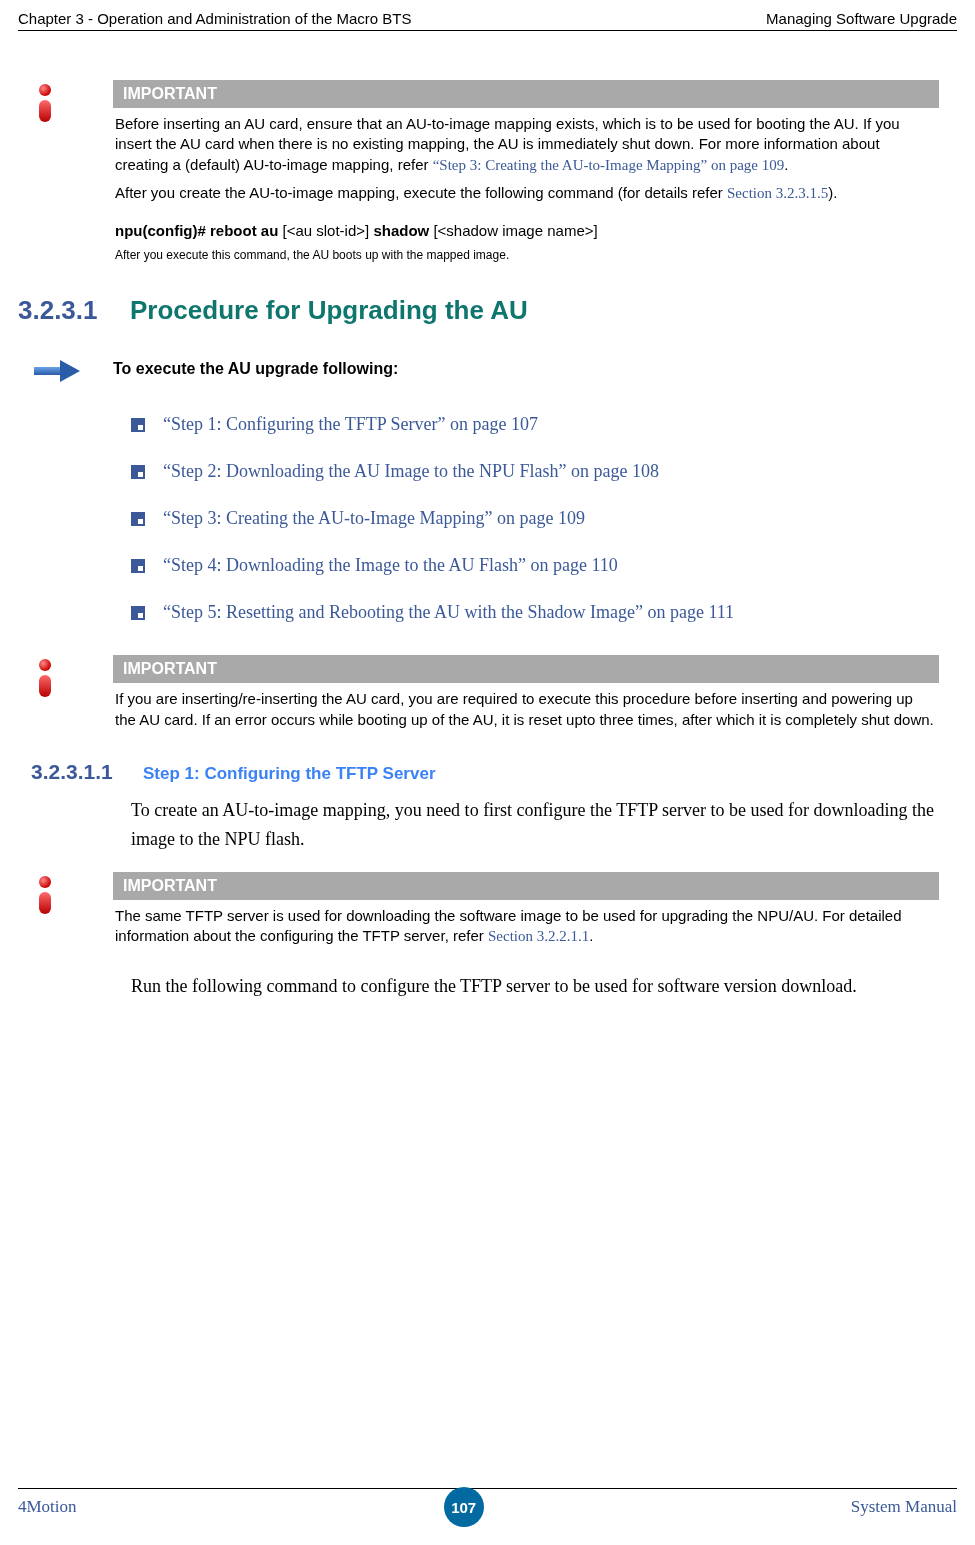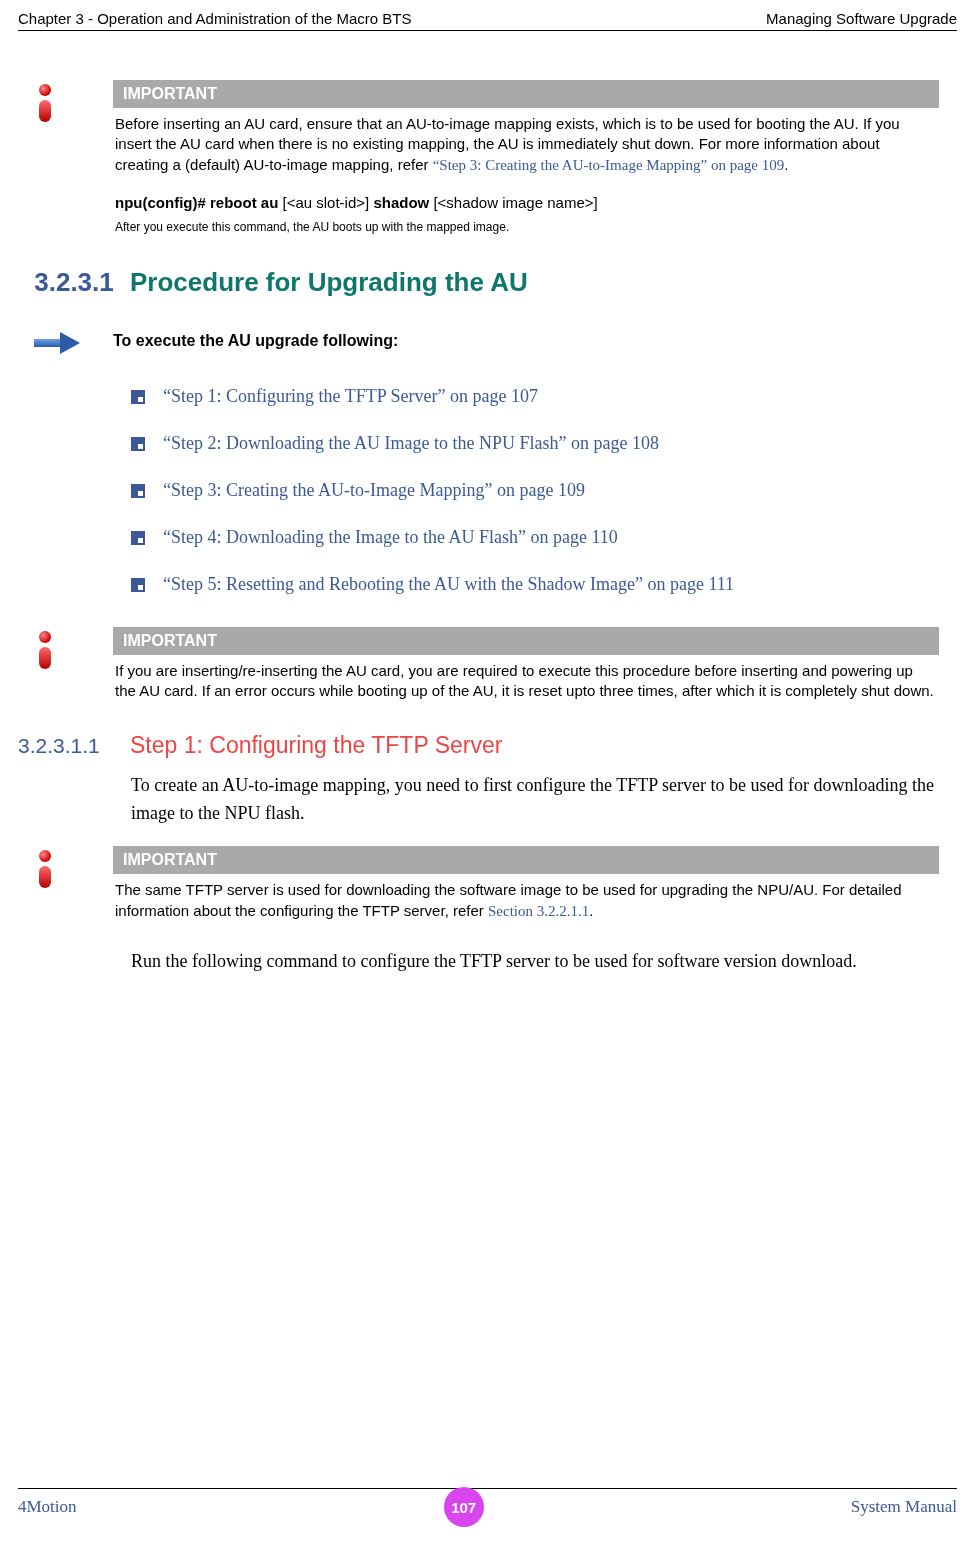--- a/index.html
+++ b/index.html
@@ -69,21 +69,20 @@
   .cmd {
     font-size: 15px;
     margin: 18px 0 6px 0;
   }
   .cmd .b { font-weight: bold; }
   .after-cmd { font-size: 12px; margin-bottom: 4px; }
   .section-heading {
     display: flex;
     align-items: baseline;
     margin: 28px 0 34px 0;
-    text-align: center;
   }
   .section-num {
     color: #3b5998;
     font-size: 26px;
     font-weight: bold;
     width: 112px;
     flex-shrink: 0;
   }
   .section-title {
     color: #0f766e;
@@ -91,28 +90,29 @@
     font-weight: bold;
   }
   .sub-heading {
     display: flex;
     align-items: baseline;
     margin: 22px 0 12px 0;
   }
   .sub-num {
     color: #3b5998;
     font-size: 21px;
-    font-weight: normal;
+    font-weight: bold;
     width: 112px;
     flex-shrink: 0;
+    margin-left: 13px;
   }
   .sub-title {
-    color: #ef4444;
-    font-size: 23px;
-    font-weight: normal;
+    color: #3b82f6;
+    font-size: 17px;
+    font-weight: bold;
   }
   .procedure-block {
     display: flex;
     align-items: flex-start;
     margin-bottom: 28px;
   }
   .arrow-col {
     width: 95px;
     flex-shrink: 0;
     padding-left: 16px;
@@ -184,21 +184,21 @@
   }
   .footer-right {
     color: #3b5998;
     font-family: Georgia, 'Times New Roman', serif;
     font-size: 17px;
   }
   .page-badge {
     width: 40px;
     height: 40px;
     border-radius: 50%;
-    background: #d946ef;
+    background: #0369a1;
     color: #fff;
     display: flex;
     align-items: center;
     justify-content: center;
     font-weight: bold;
     font-size: 15px;
   }
   
   .info-icon {
     width: 18px;
@@ -252,20 +252,23 @@
     <div class="important-icon">
       <span class="info-icon">
         <span class="dot"></span><span class="stem"></span>
       </span>
     </div>
     <div class="important-body">
       <div class="important-header">IMPORTANT</div>
       <div class="important-text">
         <p>
           <span>Before inserting an AU card, ensure that an AU-to-image mapping exists, which is to be used for booting the AU. If you insert the AU card when there is no existing mapping, the AU is immediately shut down. For more information about creating a (default) AU-to-image mapping, refer </span><span class="link">“Step 3: Creating the AU-to-Image Mapping” on page 109</span><span>.</span>
+        </p>
+        <p>
+          <span>After you create the AU-to-image mapping, execute the following command (for details refer </span><span class="link">Section 3.2.3.1.5</span><span>).</span>
         </p>
         <div class="cmd">
           <span class="b">npu(config)# reboot au </span><span>[&lt;au slot-id&gt;] </span><span class="b">shadow </span><span>[&lt;shadow image name&gt;]</span>
         </div>
         <div class="after-cmd">After you execute this command, the AU boots up with the mapped image.</div>
       </div>
     </div>
   </div>
 
   <div class="section-heading">

